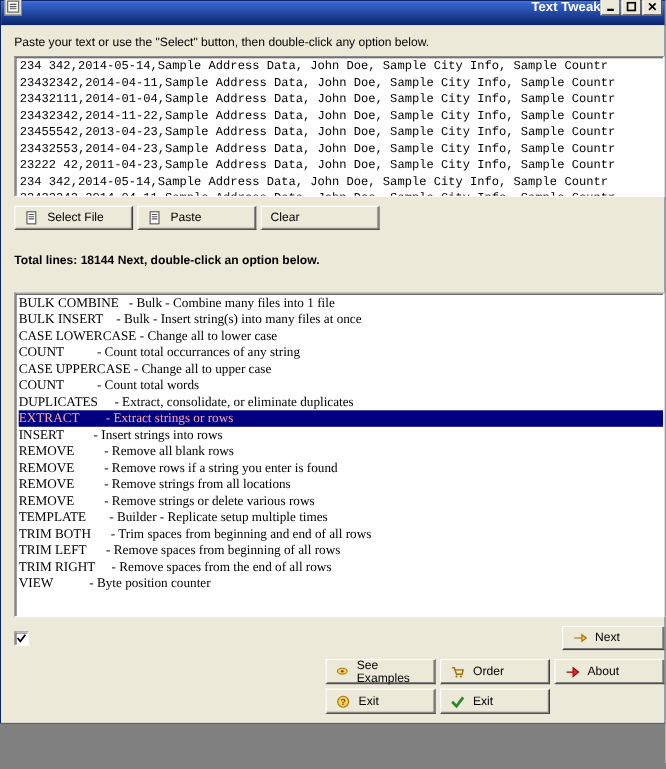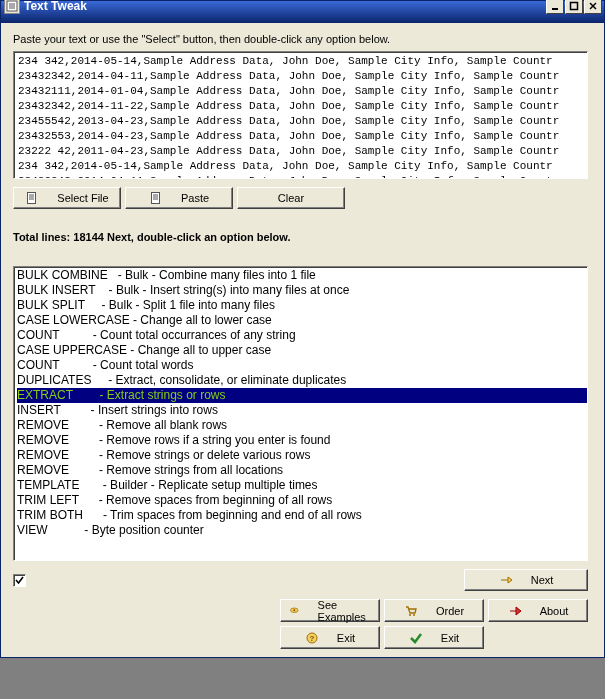--- a/index.html
+++ b/index.html
@@ -16,20 +16,21 @@
     background: #ece9d8;
     border: 1px solid #0a246a;
   }
   .titlebar {
     height: 22px;
     background: linear-gradient(to bottom, #3a6ad8 0%, #0a246a 100%);
     display: flex;
     align-items: center;
     padding: 0 2px 12px 3px;
     color: #fff;
+    text-align: right;
   }
   .titlebar-icon {
     width: 16px; height: 16px;
     margin-right: 4px;
     display: inline-flex; align-items: center; justify-content: center;
     background: #ece9d8;
     border: 1px solid #888;
   }
   .titlebar-icon svg { width: 12px; height: 12px; }
   .titlebar-text { font-weight: bold; font-size: 12px; flex: 1; }
@@ -37,21 +38,21 @@
   .win-btn {
     width: 18px; height: 16px;
     background: #ece9d8;
     border: 1px solid #fff;
     border-right-color: #404040; border-bottom-color: #404040;
     display: flex; align-items: center; justify-content: center;
     font-family: Arial; font-size: 9px; font-weight: bold; color: #000;
   }
   .client {
     background: #ece9d8;
-    padding: 10px 16px 8px 12px;
+    padding: 10px 0 8px 12px;
   }
   .instruction { margin-bottom: 6px; }
   .text-area {
     width: 100%;
     height: 128px;
     background: #fff;
     border: 1px solid #808080;
     border-right-color: #fff; border-bottom-color: #fff;
     box-shadow: inset 1px 1px 0 #404040;
     font-family: "Courier New", monospace;
@@ -62,47 +63,47 @@
     white-space: nowrap;
     color: #000;
   }
   .btn-row { display: flex; gap: 4px; margin-top: 8px; }
   .btn {
     height: 22px;
     background: #ece9d8;
     border: 1px solid #fff;
     border-right-color: #404040; border-bottom-color: #404040;
     box-shadow: inset -1px -1px 0 #808080;
-    display: inline-flex; align-items: center; justify-content: center;
-    gap: 18px;
+    display: inline-flex; align-items: center; 
+    gap: 7px;
     padding: 0 8px;
     cursor: default;
     font-size: 11px;
   }
   .btn.w105 { width: 108px; }
-  .btn.w100 { width: 124px; }
+  .btn.w100 { width: 93px; }
   .status-line { margin: 22px 0 4px 0; }
   .status-line b { font-weight: bold; }
   .option-list {
     width: 100%;
     height: 295px;
     background: #fff;
     border: 1px solid #808080;
     border-right-color: #fff; border-bottom-color: #fff;
     box-shadow: inset 1px 1px 0 #404040;
-    font-family: Liberation Sans, sans-serif;
+    font-family: Liberation Serif, serif;
     font-size: 12px;
     line-height: 15px;
     padding: 1px 0 0 3px;
     overflow: hidden;
     color: #000;
     margin-top: 23px;
   }
   .opt { white-space: pre; }
-  .opt.sel { background: #000080; color: #84cc16; }
+  .opt.sel { background: #000080; color: #fca5a5; }
   .under-row {
     display: flex; align-items: center;
     margin-top: 8px;
   }
   .chk {
     width: 13px; height: 13px;
     background: #fff;
     border: 1px solid #808080;
     border-right-color: #fff; border-bottom-color: #fff;
     box-shadow: inset 1px 1px 0 #404040;
@@ -199,35 +200,35 @@
       </div>
     </div>
 
     <div class="status-line">
       <b><span>Total lines: </span><span>18144</span><span>   Next, double-click an option below.</span></b>
     </div>
 
     <div class="option-list" id="option-list">
         <div class="opt">BULK COMBINE   - Bulk - Combine many files into 1 file</div>
         <div class="opt">BULK INSERT    - Bulk - Insert string(s) into many files at once</div>
-        <div class="opt">BULK SPLIT     - Bulk - Split 1 file into many files</div>
         <div class="opt">CASE LOWERCASE - Change all to lower case</div>
         <div class="opt">COUNT          - Count total occurrances of any string</div>
         <div class="opt">CASE UPPERCASE - Change all to upper case</div>
         <div class="opt">COUNT          - Count total words</div>
         <div class="opt">DUPLICATES     - Extract, consolidate, or eliminate duplicates</div>
         <div class="opt sel">EXTRACT        - Extract strings or rows</div>
         <div class="opt">INSERT         - Insert strings into rows</div>
         <div class="opt">REMOVE         - Remove all blank rows</div>
         <div class="opt">REMOVE         - Remove rows if a string you enter is found</div>
+        <div class="opt">REMOVE         - Remove strings from all locations</div>
         <div class="opt">REMOVE         - Remove strings or delete various rows</div>
-        <div class="opt">REMOVE         - Remove strings from all locations</div>
         <div class="opt">TEMPLATE       - Builder - Replicate setup multiple times</div>
+        <div class="opt">TRIM BOTH      - Trim spaces from beginning and end of all rows</div>
         <div class="opt">TRIM LEFT      - Remove spaces from beginning of all rows</div>
-        <div class="opt">TRIM BOTH      - Trim spaces from beginning and end of all rows</div>
+        <div class="opt">TRIM RIGHT     - Remove spaces from the end of all rows</div>
         <div class="opt">VIEW           - Byte position counter</div>
       </div>
 
     <div class="under-row">
       <span class="chk">
         <svg viewBox="0 0 9 9">
             <polyline points="1,4 3.5,7 8,1" fill="none" stroke="#000" stroke-width="1.6"></polyline>
           </svg>
       </span>
       <span class="spacer"></span>

